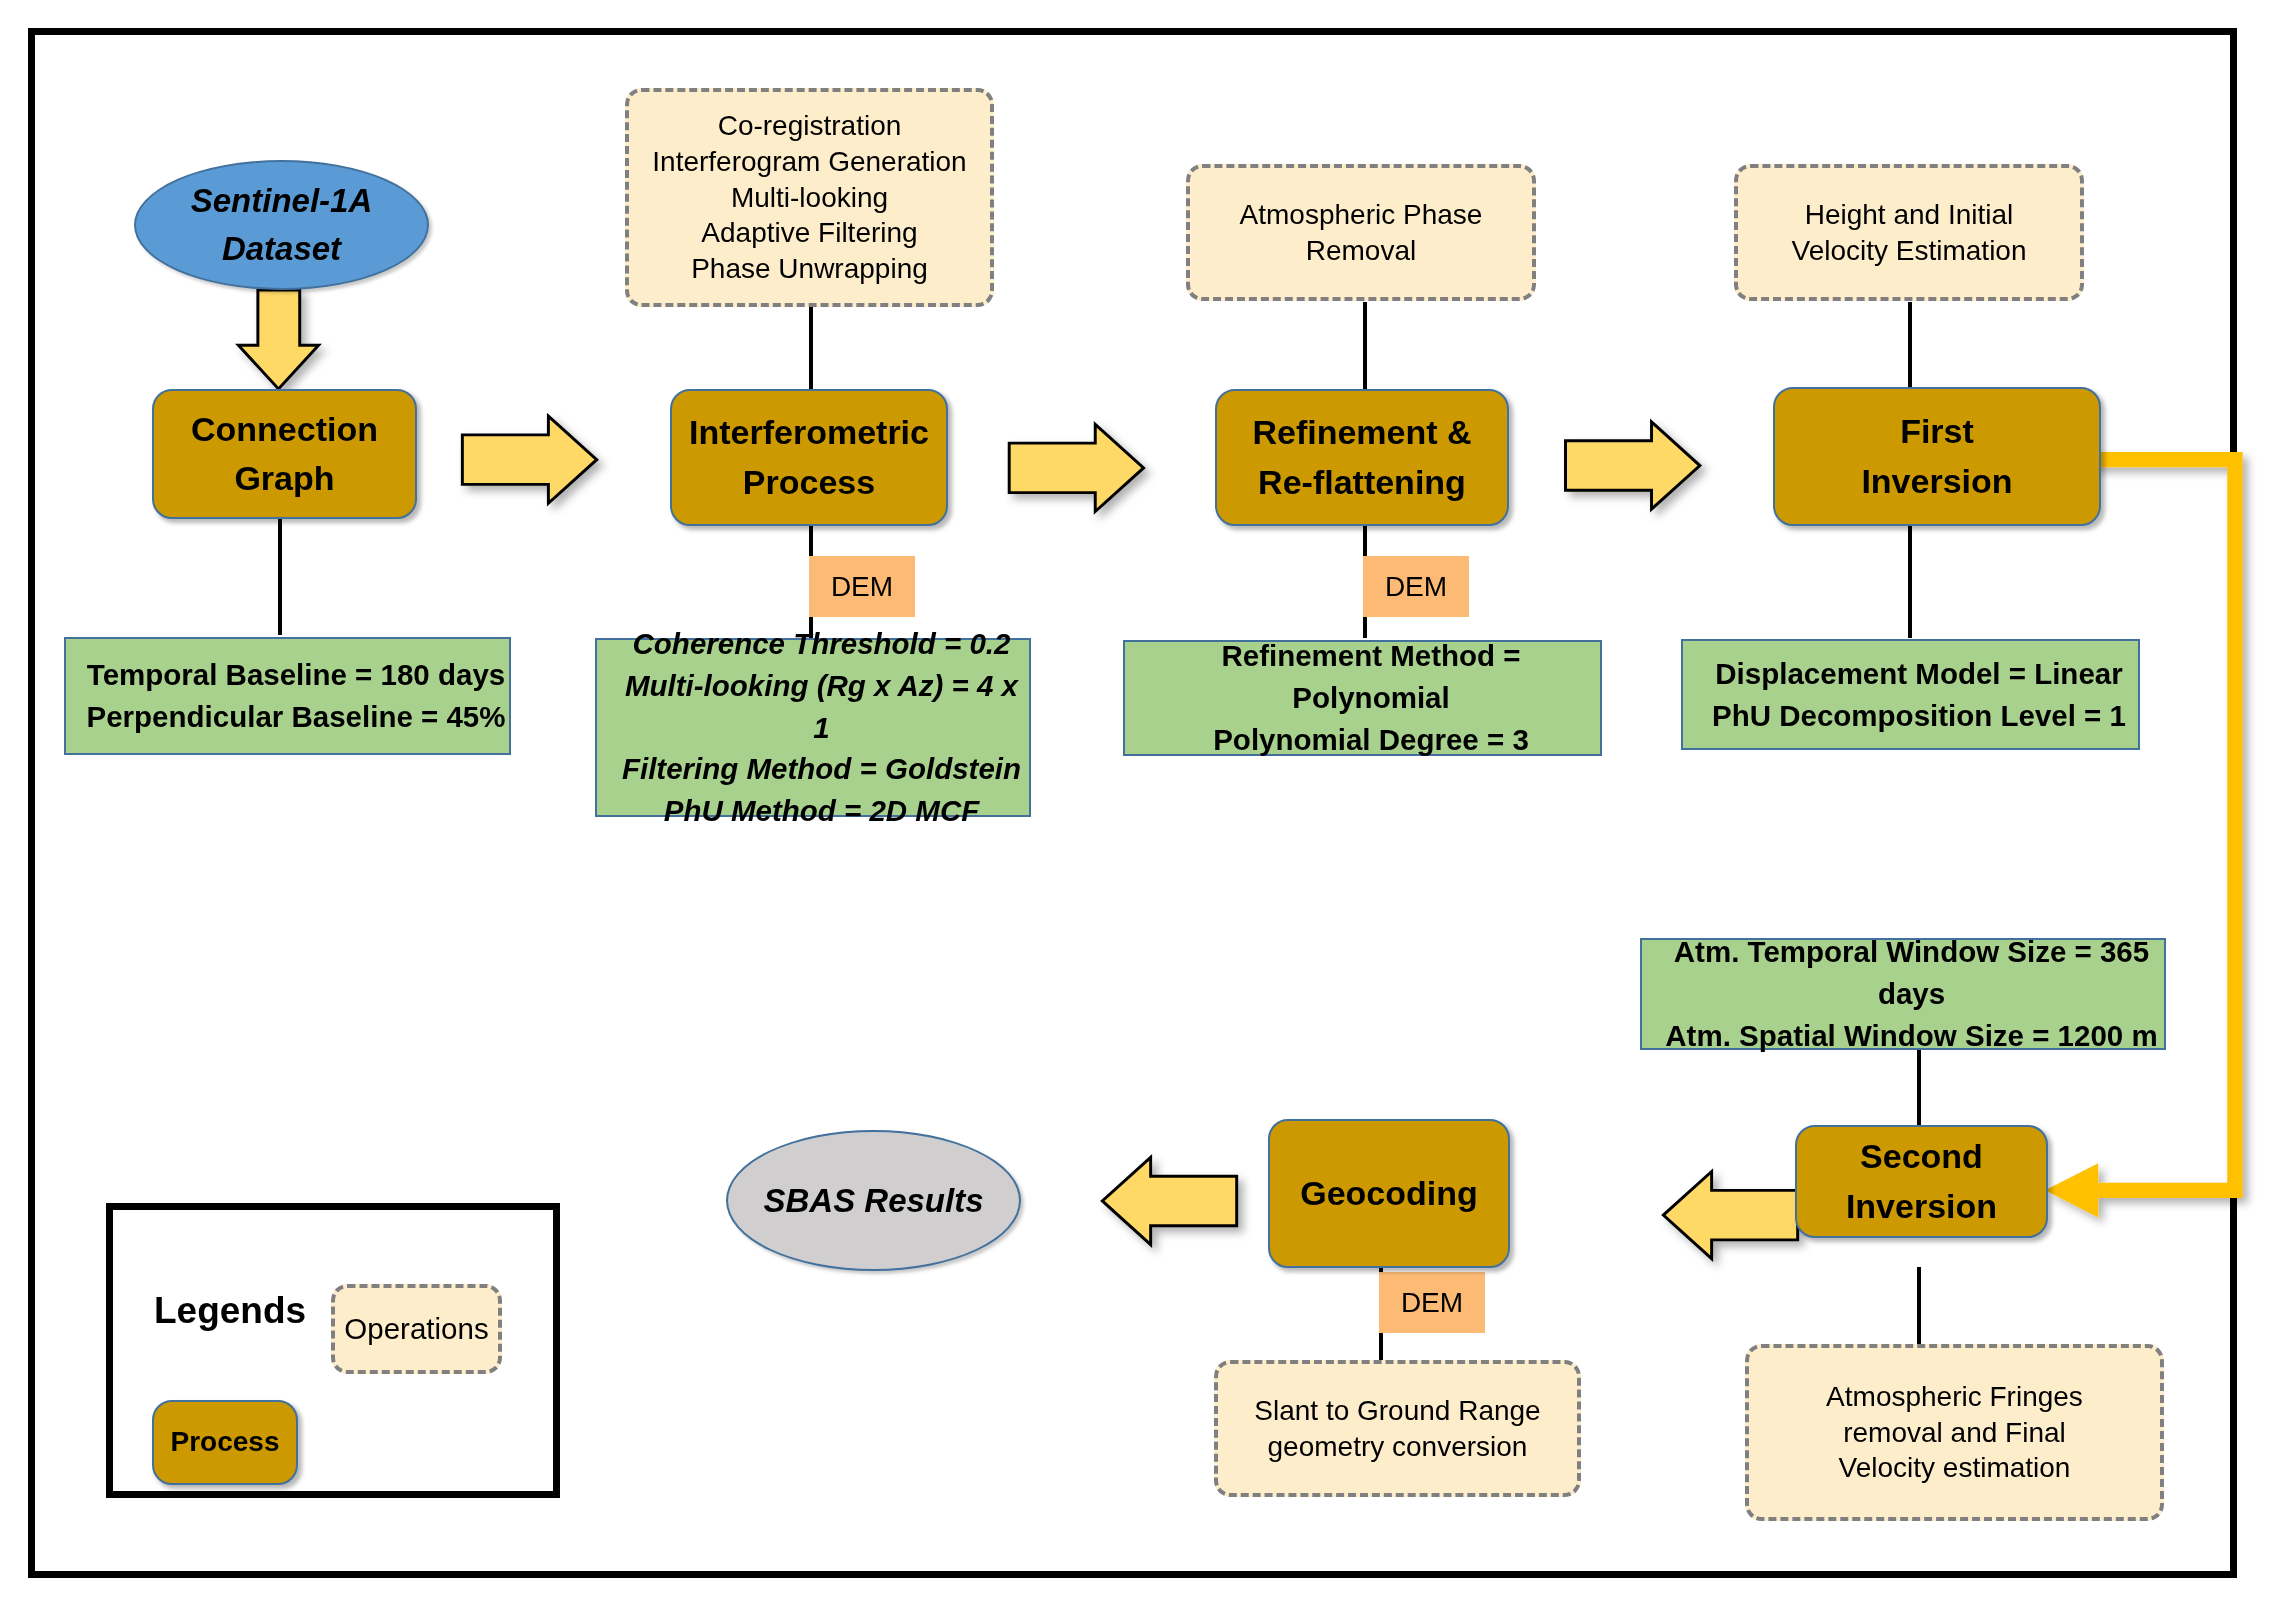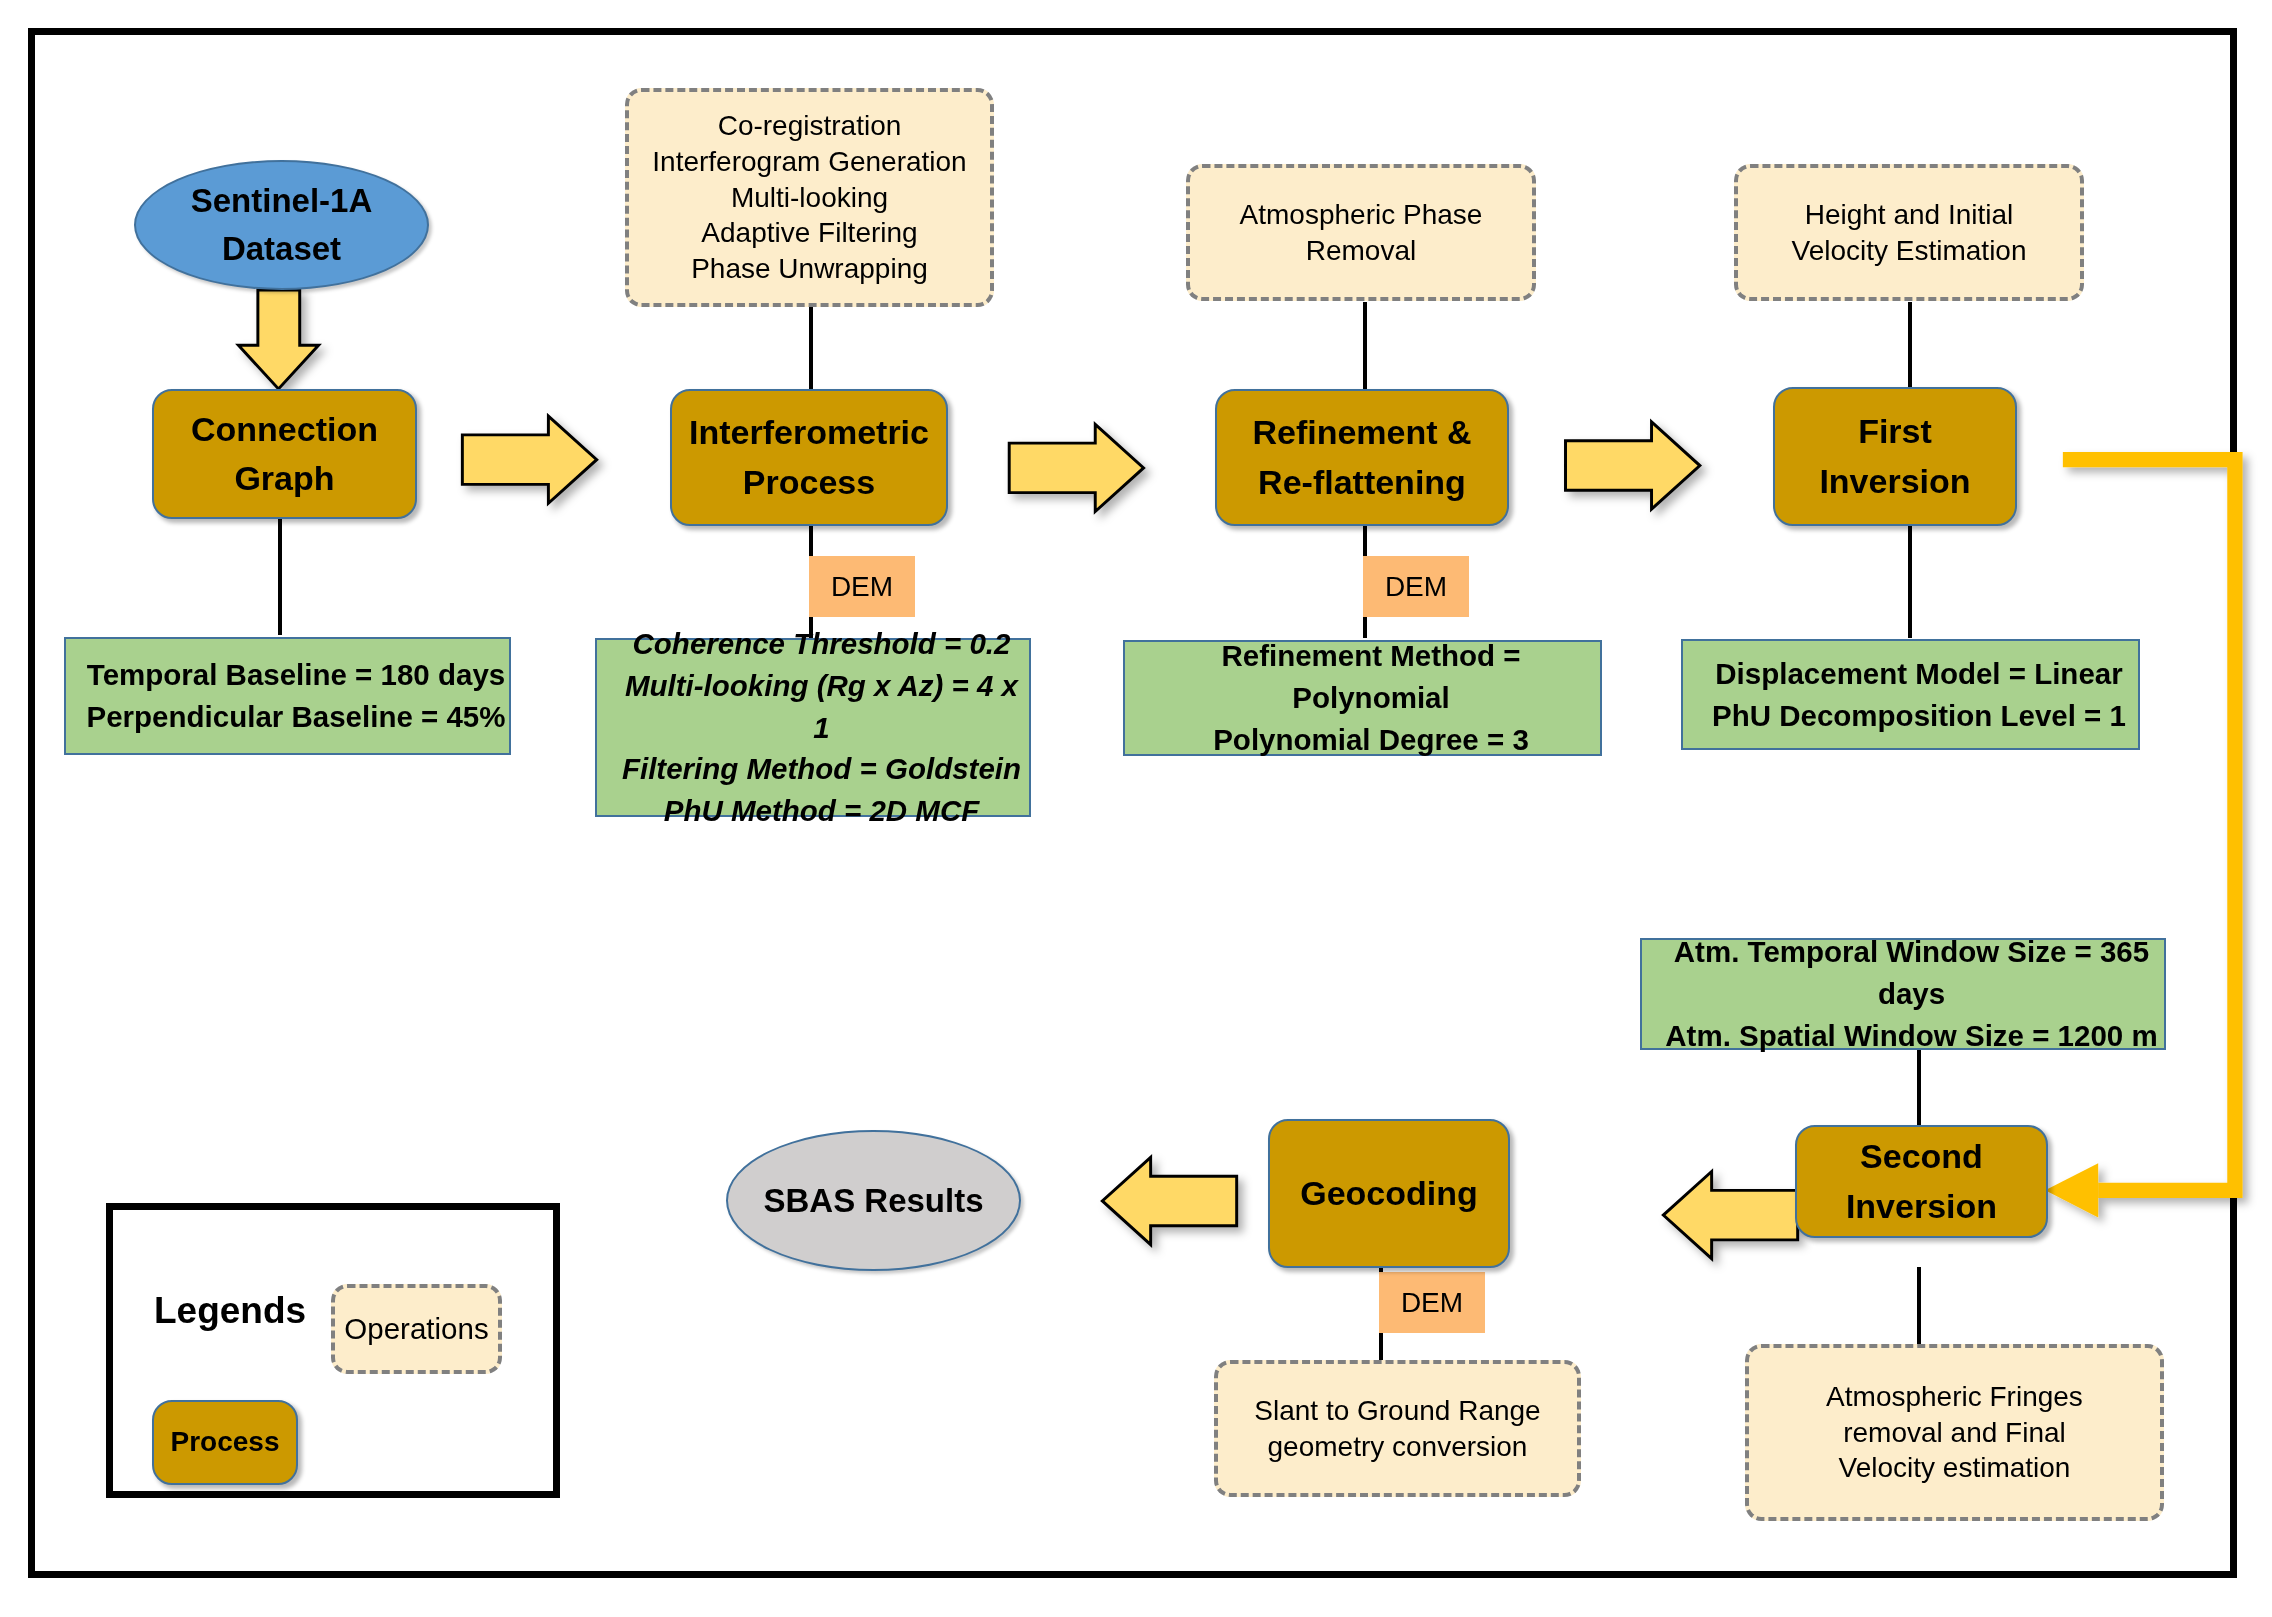--- a/index.html
+++ b/index.html
@@ -32,21 +32,21 @@
     background:#A9D18E;border:2.4px solid #41719C;
     color:#000;font-weight:bold;line-height:1.42;padding-left:17px;
   }
   
   .dem{
     background:#fdba74;border:none;color:#000;font-weight:normal;
   }
   
   .ellipse{
     border-radius:50%;border:2.4px solid #41719C;color:#000;font-weight:bold;
-    line-height:1.45;box-shadow:2.9px 2.9px 3.5px rgba(0,0,0,.22);
+    line-height:1.45;box-shadow:2.9px 2.9px 3.5px rgba(0,0,0,.22);font-style:italic;
   }
   .ellipse.blue{background:#5B9BD5;}
   .ellipse.grey{background:#D0CECE;}
 
   
   .vline{position:absolute;background:#000;width:3.5px;}
   .legendbox{
     position:absolute;border:7.7px solid #000;background:#fff;box-sizing:border-box;
   }
   .legend-title{position:absolute;font-weight:bold;color:#000;}
@@ -134,21 +134,21 @@
 
   <div class="node process t" style="left:152px;top:389px;width:265px;height:130px;font-size:34px;">Connection
 Graph</div>
 
   <div class="node process t" style="left:670px;top:389px;width:278px;height:137px;font-size:34px;">Interferometric
 Process</div>
 
   <div class="node process t" style="left:1215px;top:389px;width:294px;height:137px;font-size:34px;">Refinement &amp;
 Re-flattening</div>
 
-  <div class="node process t" style="left:1773px;top:387px;width:244px;height:139px;font-size:34px;">First
+  <div class="node process t" style="left:1773px;top:387px;width:328px;height:139px;font-size:34px;">First
 Inversion</div>
 
   <div class="node process t" style="left:1795px;top:1125px;width:253px;height:113px;font-size:34px;">Second
 Inversion</div>
 
   <div class="node process t" style="left:1268px;top:1119px;width:242px;height:149px;font-size:34px;">Geocoding</div>
 
   <div class="node ellipse blue t" style="left:134px;top:160px;width:295px;height:130px;font-size:33px;">Sentinel-1A
 Dataset</div>
 

